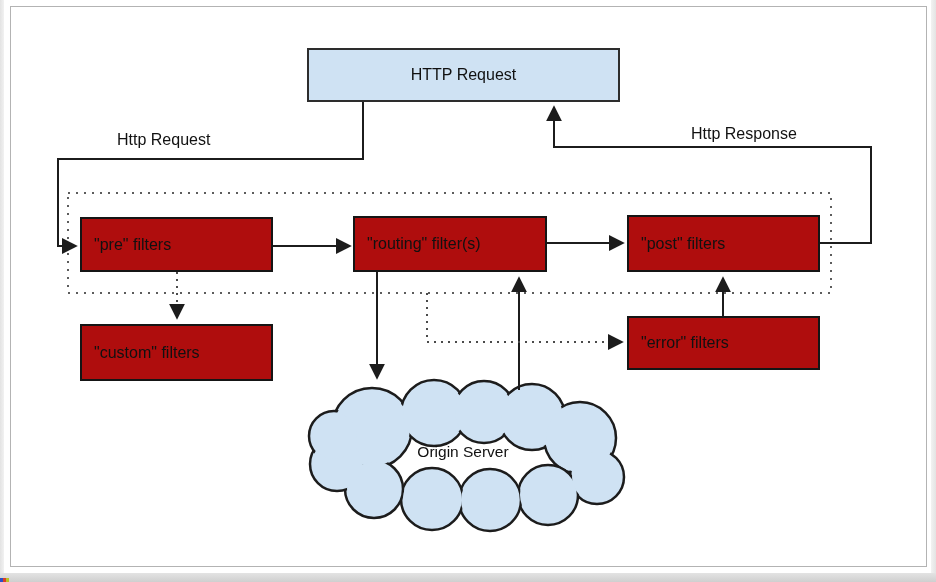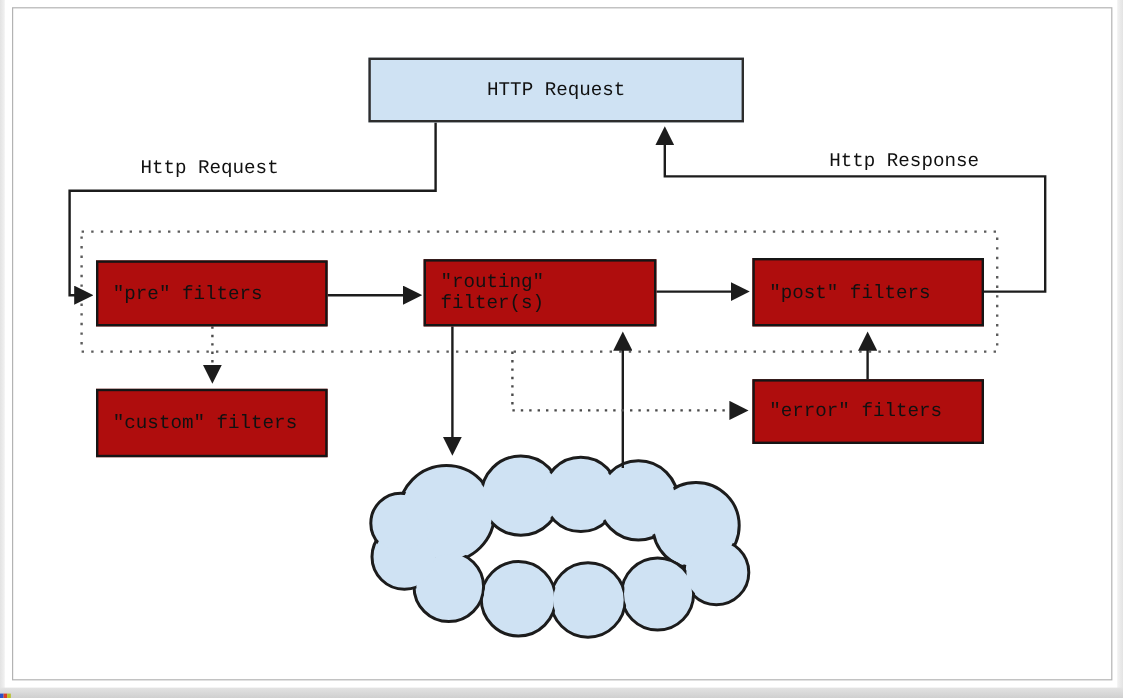--- a/index.html
+++ b/index.html
@@ -1,18 +1,18 @@
 <!DOCTYPE html>
 <html style="--color-filter-fill: #af0d0d; --color-node-fill: #cfe2f3; --color-line: #1c1c1c; --color-dotted-line: #4a4a4a; --color-boundary-dotted: #5c5c5c; --color-frame-border: #b3b3b3; --color-frame-strip: #e3e3e3; --color-artifact-1: #2b50c8; --color-artifact-2: #d93f2a; --color-artifact-3: #b9c224;"><head>
 <meta charset="utf-8">
 <style>
   html,body { margin:0; padding:0; background:#fff; }
   #stage {
     position:relative; width:936px; height:582px; background:#ffffff;
-    overflow:hidden; font-family:Liberation Mono, monospace; color:#111;
+    overflow:hidden; font-family:Liberation Sans, sans-serif; color:#111;
   }
   
   .frame-left   { position:absolute; left:0; top:0; width:4px; height:582px;
                   background:linear-gradient(to right, var(--color-frame-strip,#d9d9d9), #f2f2f2); }
   .frame-right  { position:absolute; right:0; top:0; width:5px; height:582px;
                   background:linear-gradient(to left, var(--color-frame-strip,#d9d9d9), #f2f2f2); }
   .frame-bottom { position:absolute; left:0; top:573px; width:936px; height:9px;
                   background:linear-gradient(to top, #cfcfcf, var(--color-frame-strip,#e3e3e3)); }
   .inner-border { position:absolute; left:10px; top:6px; width:915px; height:559px;
                   border:1px solid var(--color-frame-border,#b3b3b3); }
@@ -120,20 +120,21 @@
   </div>
   <div class="box filter-box" id="custom-box">
     <span>"custom" filters</span>
   </div>
   <div class="box filter-box" id="error-box">
     <span>"error" filters</span>
   </div>
 
   <div class="edge-label" id="lbl-request">Http Request</div>
   <div class="edge-label" id="lbl-response">Http Response</div>
+  <div id="origin-label">Origin Server</div>
 
   <div class="inner-border"></div>
   <div class="frame-left"></div>
   <div class="frame-right"></div>
   <div class="frame-bottom"></div>
   <div class="artifact">
     <span class="a1"></span>
     <span class="a2"></span>
     <span class="a3"></span>
   </div>

